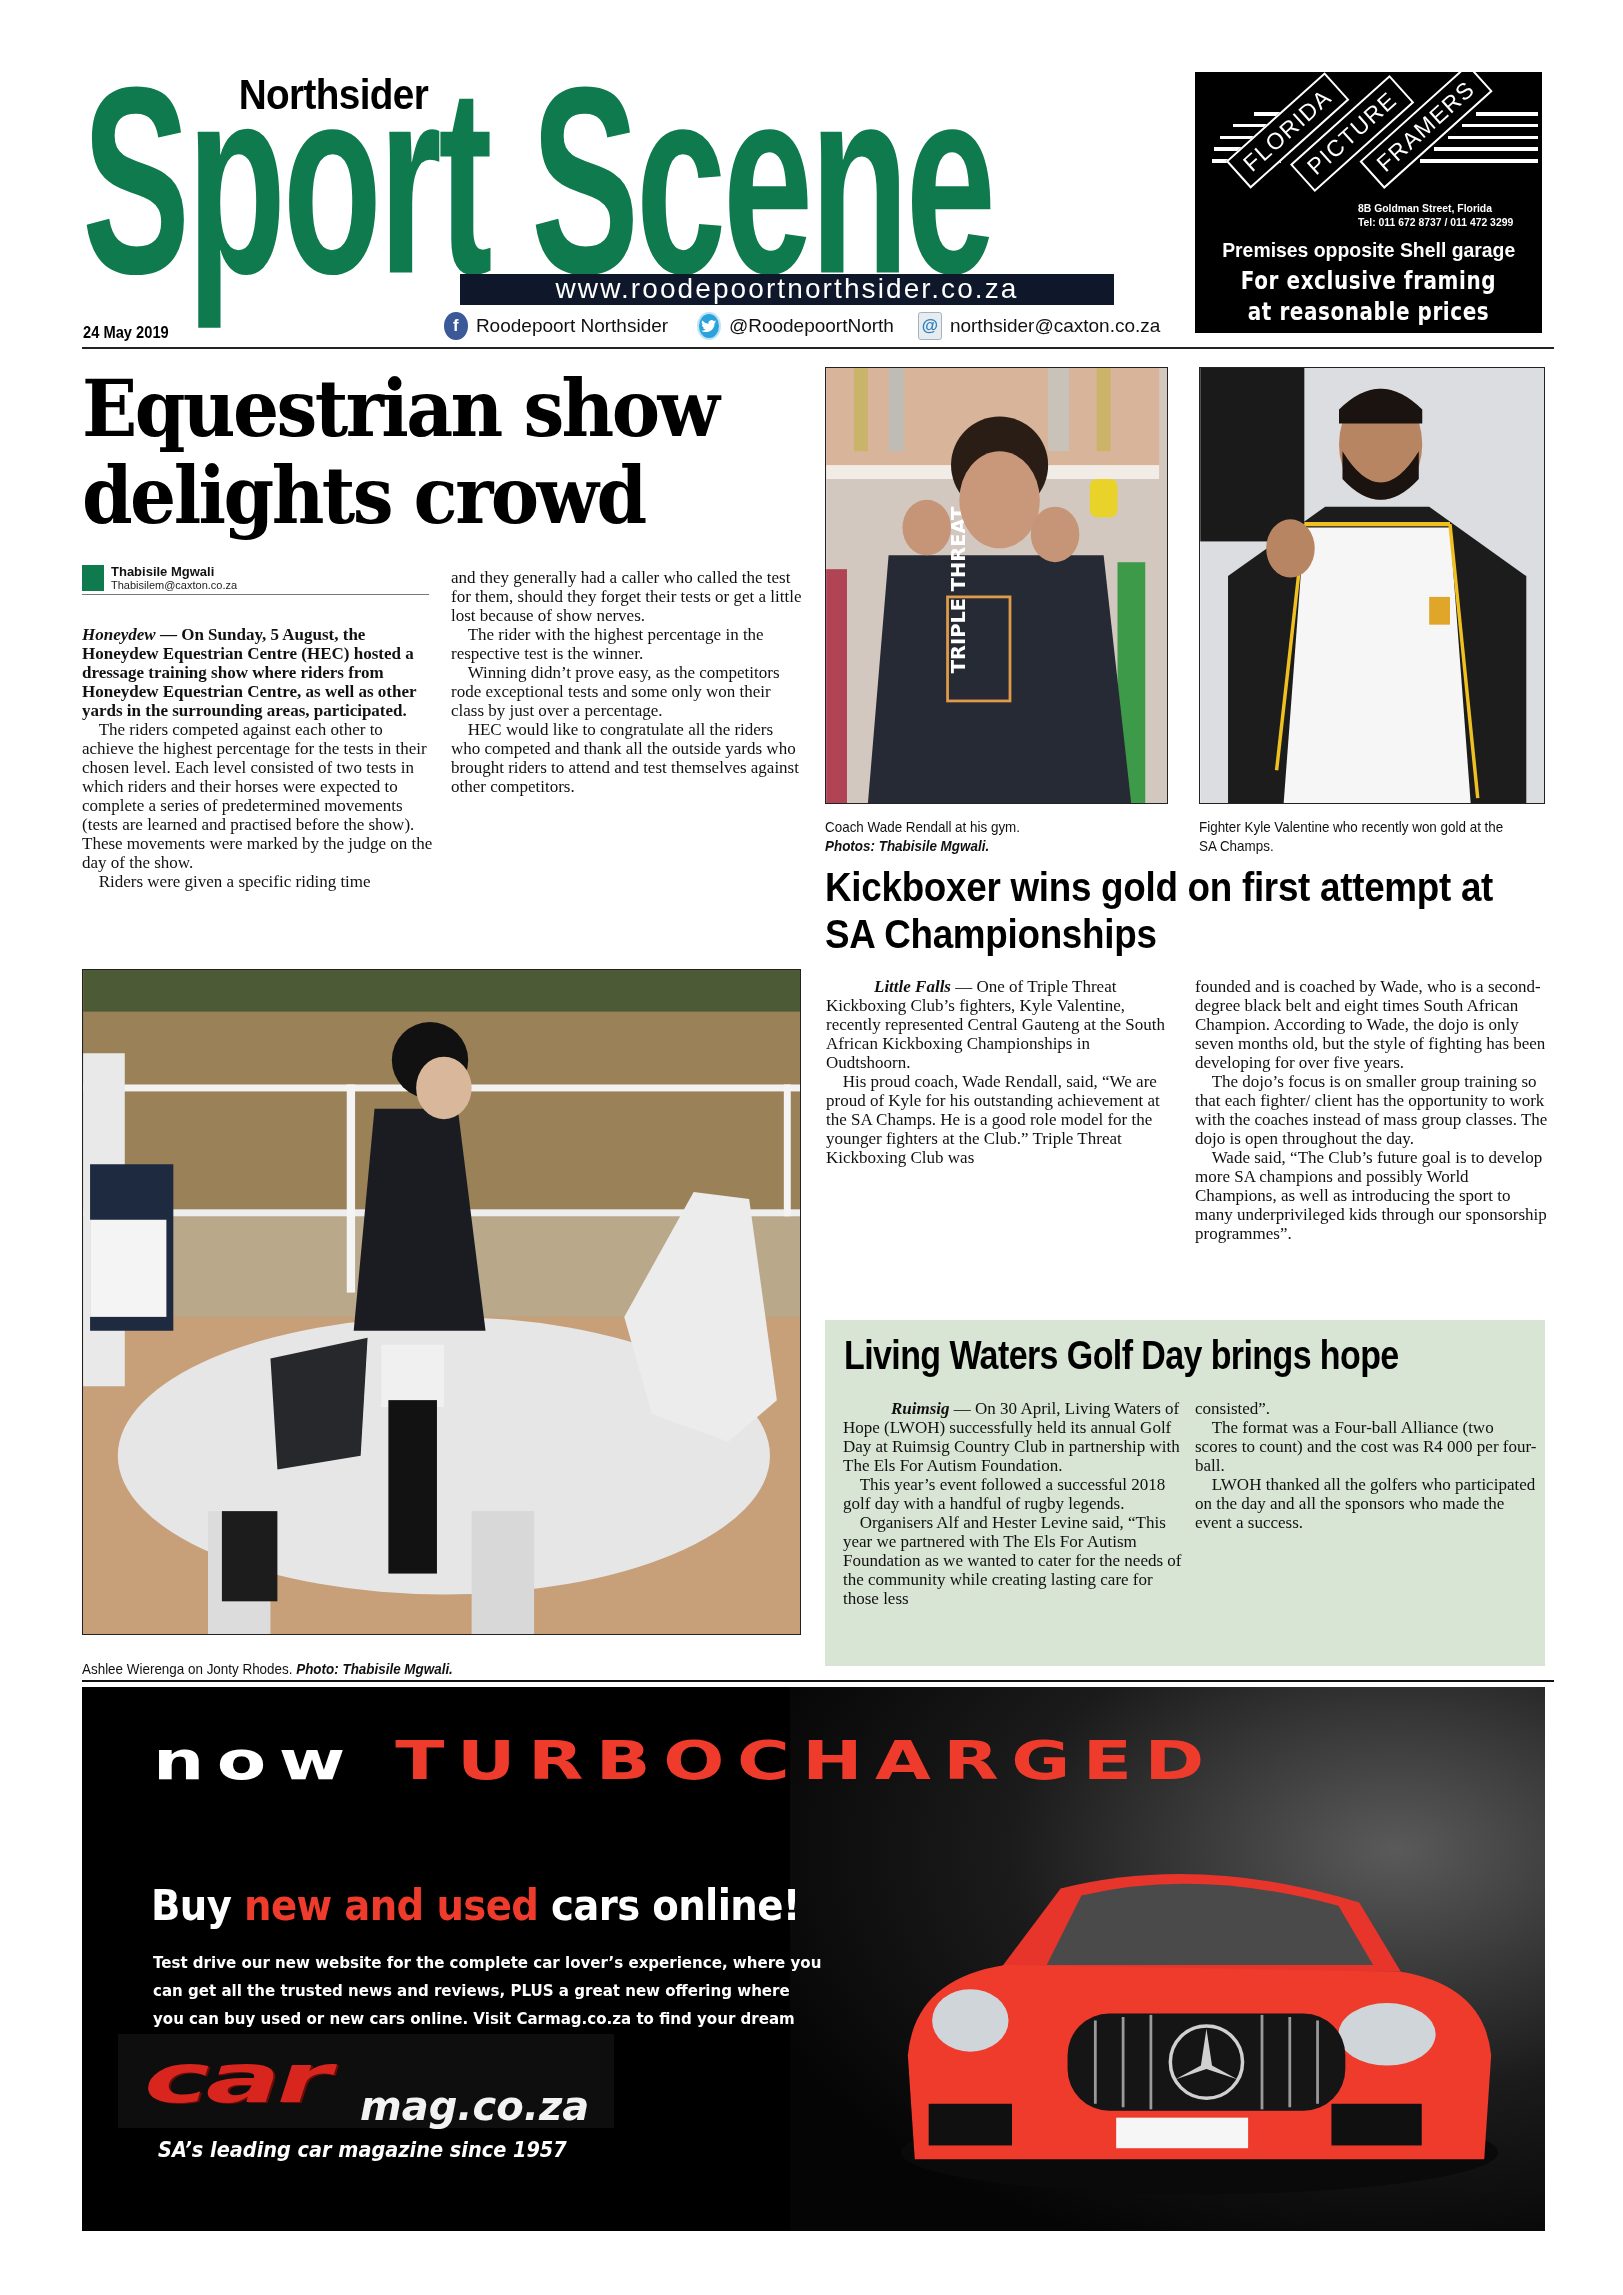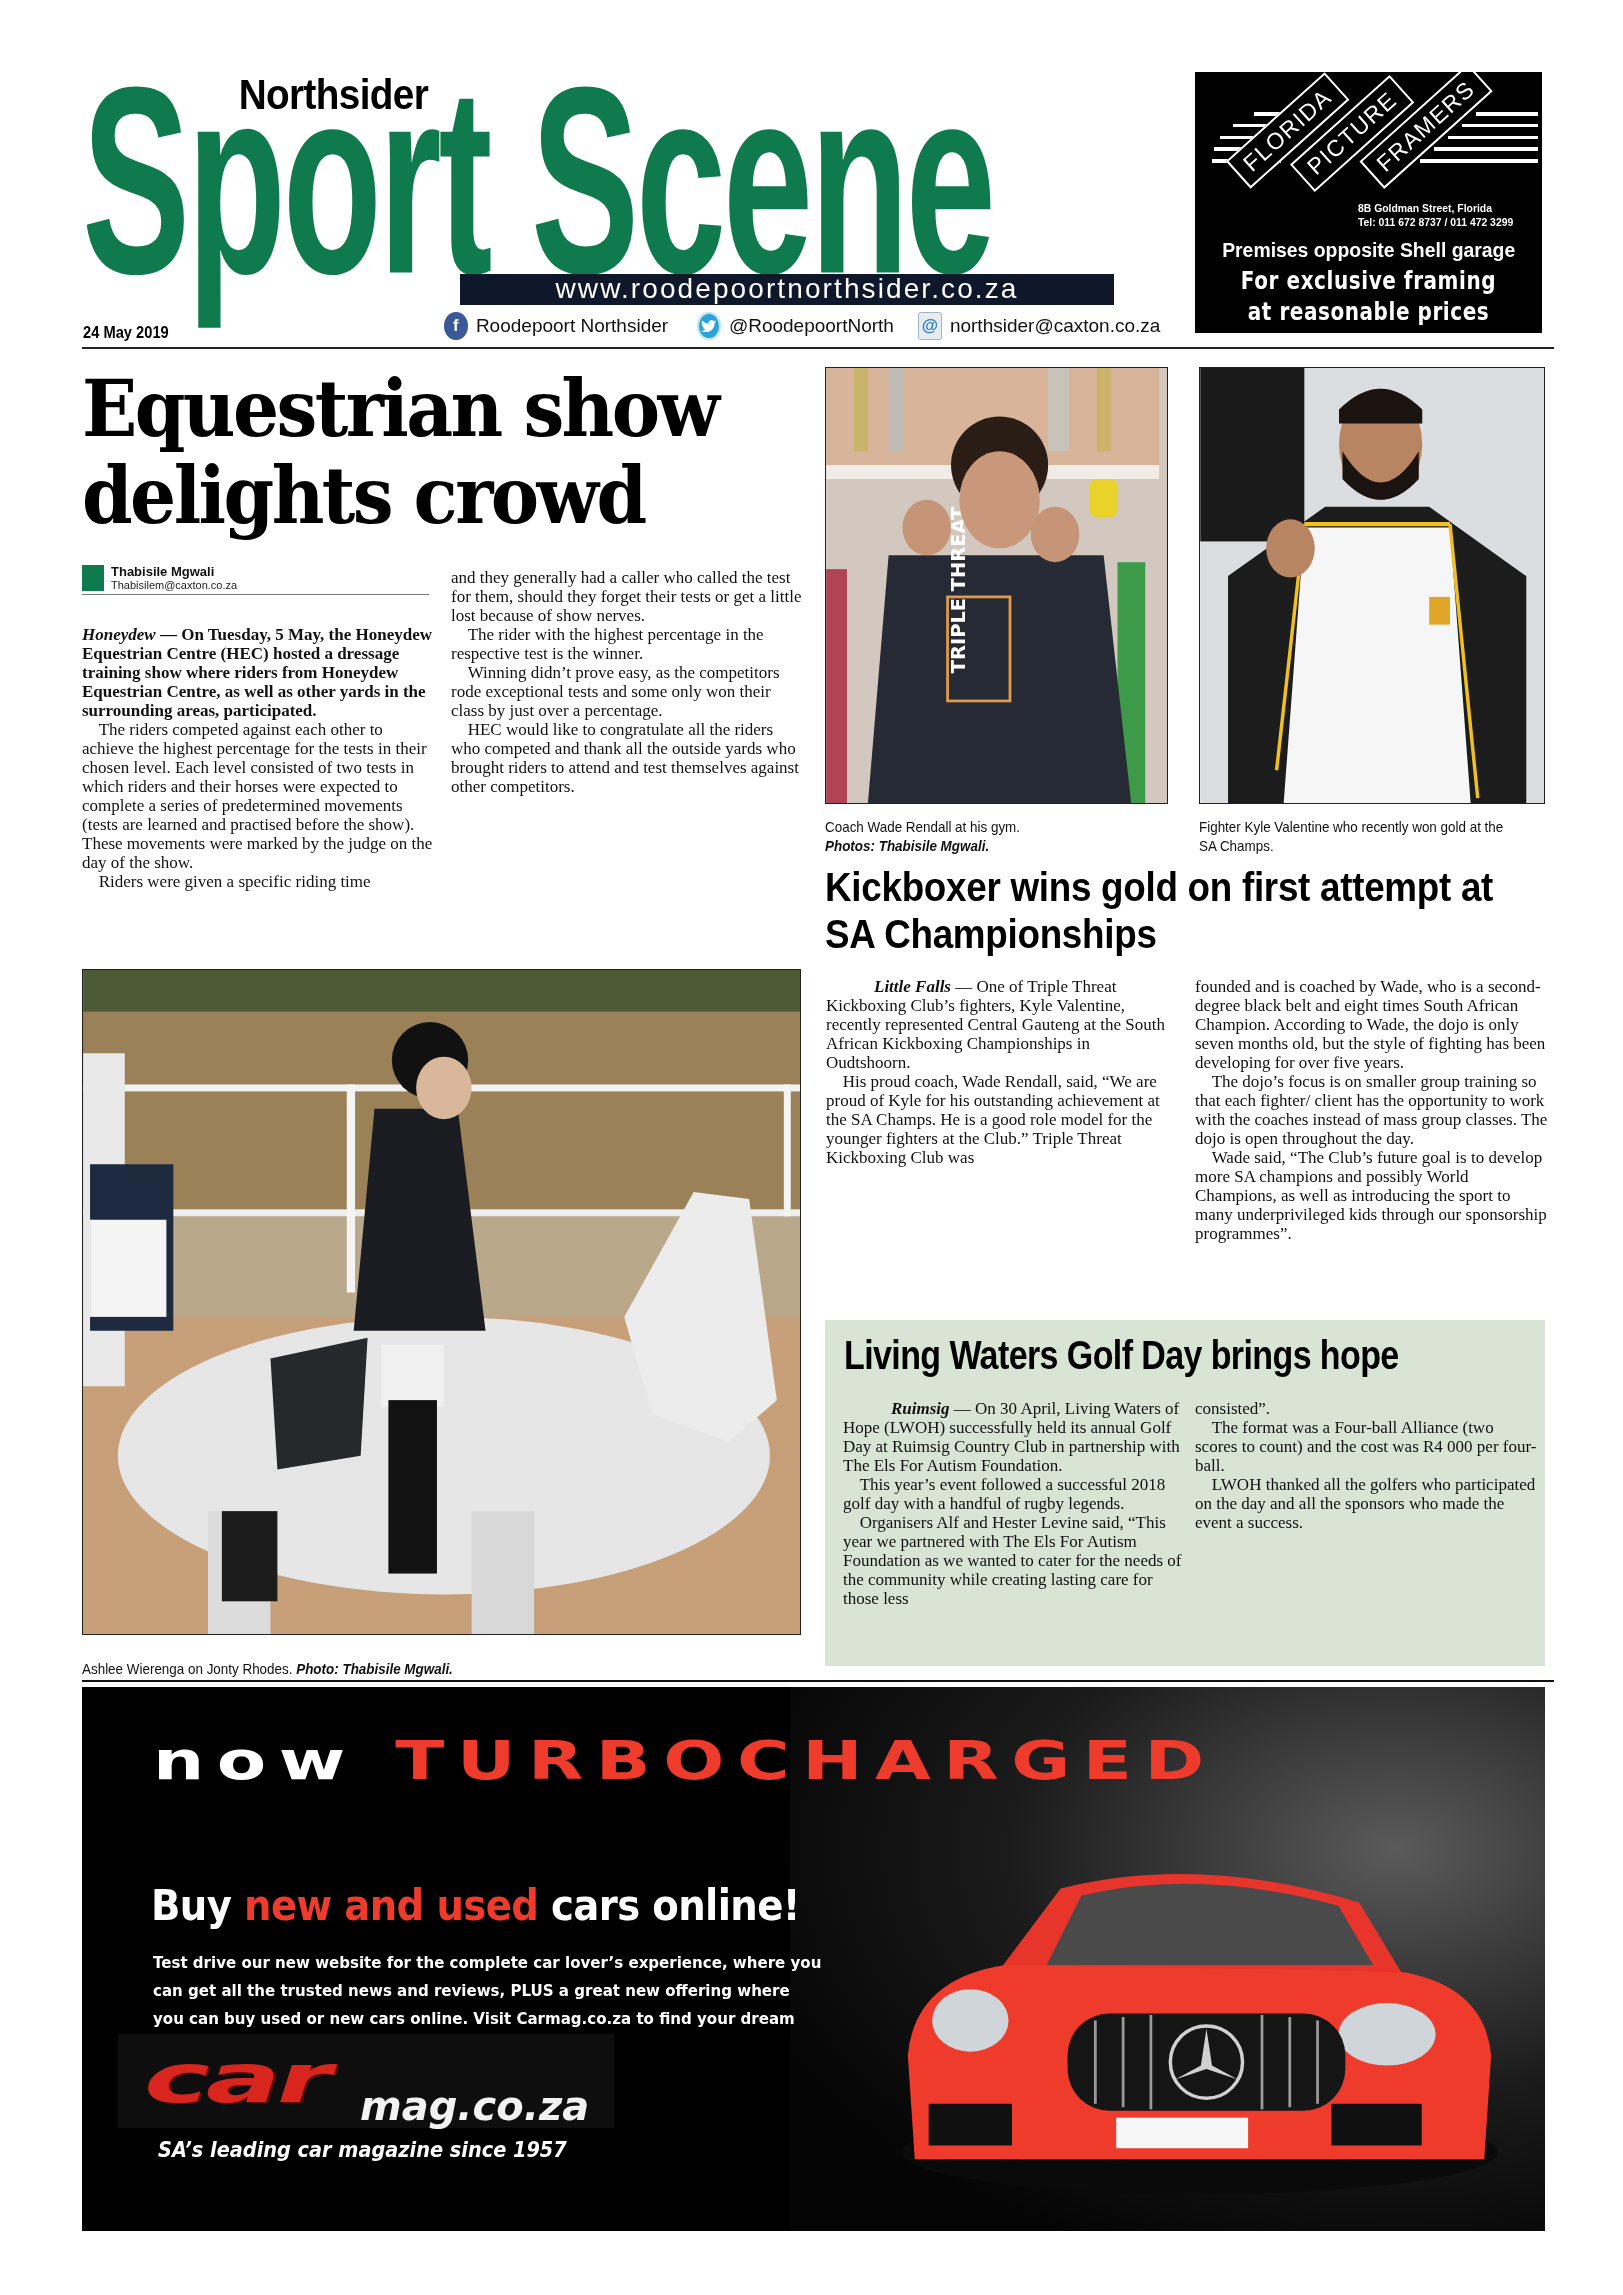--- a/index.html
+++ b/index.html
@@ -170,21 +170,21 @@
 <article>
   <h1 class="headline-eq">Equestrian show delights crowd</h1>
   <div class="byline">
     <div class="sq"></div>
     <div class="name">Thabisile Mgwali</div>
     <a class="email">Thabisilem@caxton.co.za</a>
   </div>
   <div class="byline-rule"></div>
 
   <div class="col" style="left:82px; top:625px; width:351px;">
-    <p class="lead"><span class="loc-i">Honeydew</span><span> — On Tuesday, 5 May, the Honeydew Equestrian Centre (HEC) hosted a dressage training show where riders from Honeydew Equestrian Centre, as well as other yards in the surrounding areas, participated.</span></p>
+    <p class="lead"><span class="loc-i">Honeydew</span><span> — On Sunday, 5 August, the Honeydew Equestrian Centre (HEC) hosted a dressage training show where riders from Honeydew Equestrian Centre, as well as other yards in the surrounding areas, participated.</span></p>
     <p>The riders competed against each other to achieve the highest percentage for the tests in their chosen level. Each level consisted of two tests in which riders and their horses were expected to complete a series of predetermined movements (tests are learned and practised before the show). These movements were marked by the judge on the day of the show.</p>
     <p>Riders were given a specific riding time</p>
   </div>
   <div class="col" style="left:451px; top:568px; width:351px;">
     <p style="text-indent:0">and they generally had a caller who called the test for them, should they forget their tests or get a little lost because of show nerves.</p>
     <p>The rider with the highest percentage in the respective test is the winner.</p>
     <p>Winning didn’t prove easy, as the competitors rode exceptional tests and some only won their class by just over a percentage.</p>
     <p>HEC would like to congratulate all the riders who competed and thank all the outside yards who brought riders to attend and test themselves against other competitors.</p>
   </div>
 

